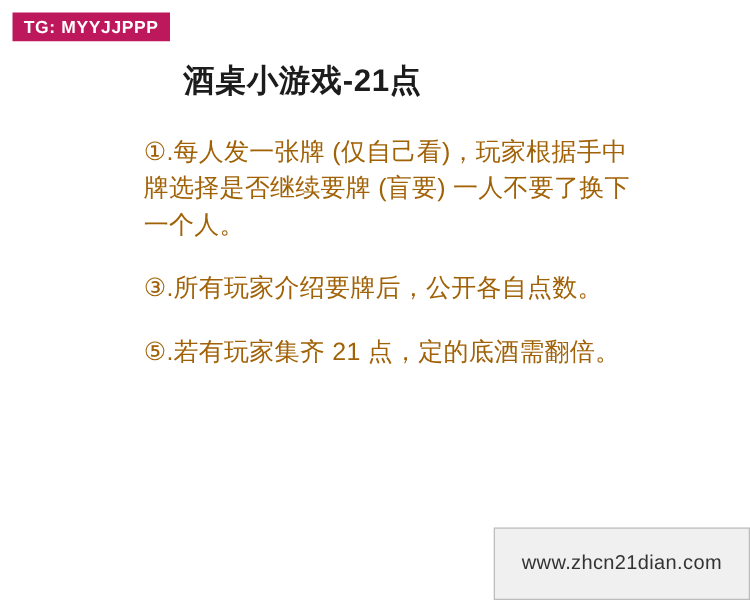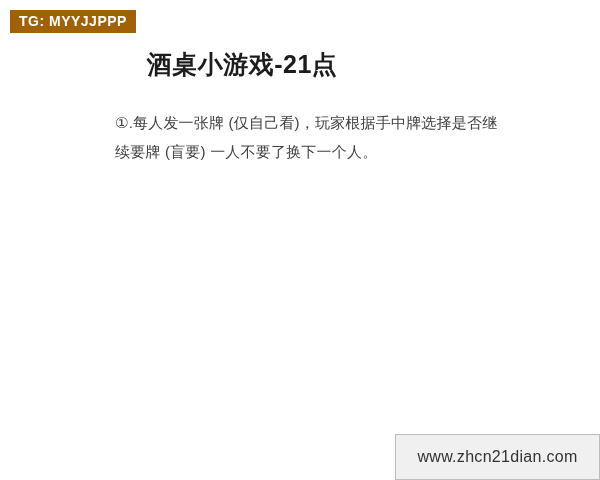--- a/index.html
+++ b/index.html
@@ -17,21 +17,21 @@
     position: relative;
     width: 600px;
     height: 480px;
     background: #ffffff;
     box-sizing: border-box;
   }
   .tg-badge {
     position: absolute;
     top: 10px;
     left: 10px;
-    background: #a16207;
+    background: #be185d;
     color: #ffffff;
     font-size: 14px;
     font-weight: bold;
     letter-spacing: 0.5px;
     padding: 4px 9px 5px 9px;
     line-height: 1;
     white-space: nowrap;
   }
   .title {
     position: absolute;
@@ -44,36 +44,36 @@
     color: #1c1c1c;
     letter-spacing: 0.5px;
   }
   .content {
     position: absolute;
     top: 108px;
     left: 115px;
     width: 390px;
   }
   .rule {
-    font-size: 15px;
+    font-size: 20px;
     line-height: 29px;
-    color: #404040;
+    color: #a16207;
     margin-bottom: 22px;
     text-align: left;
     letter-spacing: 0.2px;
   }
   .rule:last-child {
     margin-bottom: 0;
   }
   .footer-url {
     position: absolute;
     right: 0;
     bottom: 0;
     width: 205px;
-    height: 46px;
+    height: 58px;
     background: #f0f0f0;
     border: 1px solid #bdbdbd;
     box-sizing: border-box;
     display: flex;
     align-items: center;
     justify-content: center;
     font-size: 16px;
     color: #333333;
     letter-spacing: 0.3px;
   }
@@ -82,17 +82,19 @@
 <body>
 
 <div class="page">
 
   <div class="tg-badge">TG: MYYJJPPP</div>
 
   <div class="title">酒桌小游戏-21点</div>
 
   <div class="content">
     <div class="rule">①.每人发一张牌 (仅自己看)，玩家根据手中牌选择是否继续要牌 (盲要) 一人不要了换下一个人。</div>
+    <div class="rule">③.所有玩家介绍要牌后，公开各自点数。</div>
+    <div class="rule">⑤.若有玩家集齐 21 点，定的底酒需翻倍。</div>
   </div>
 
   <div class="footer-url">www.zhcn21dian.com</div>
 
 </div>
 
 </body></html>

